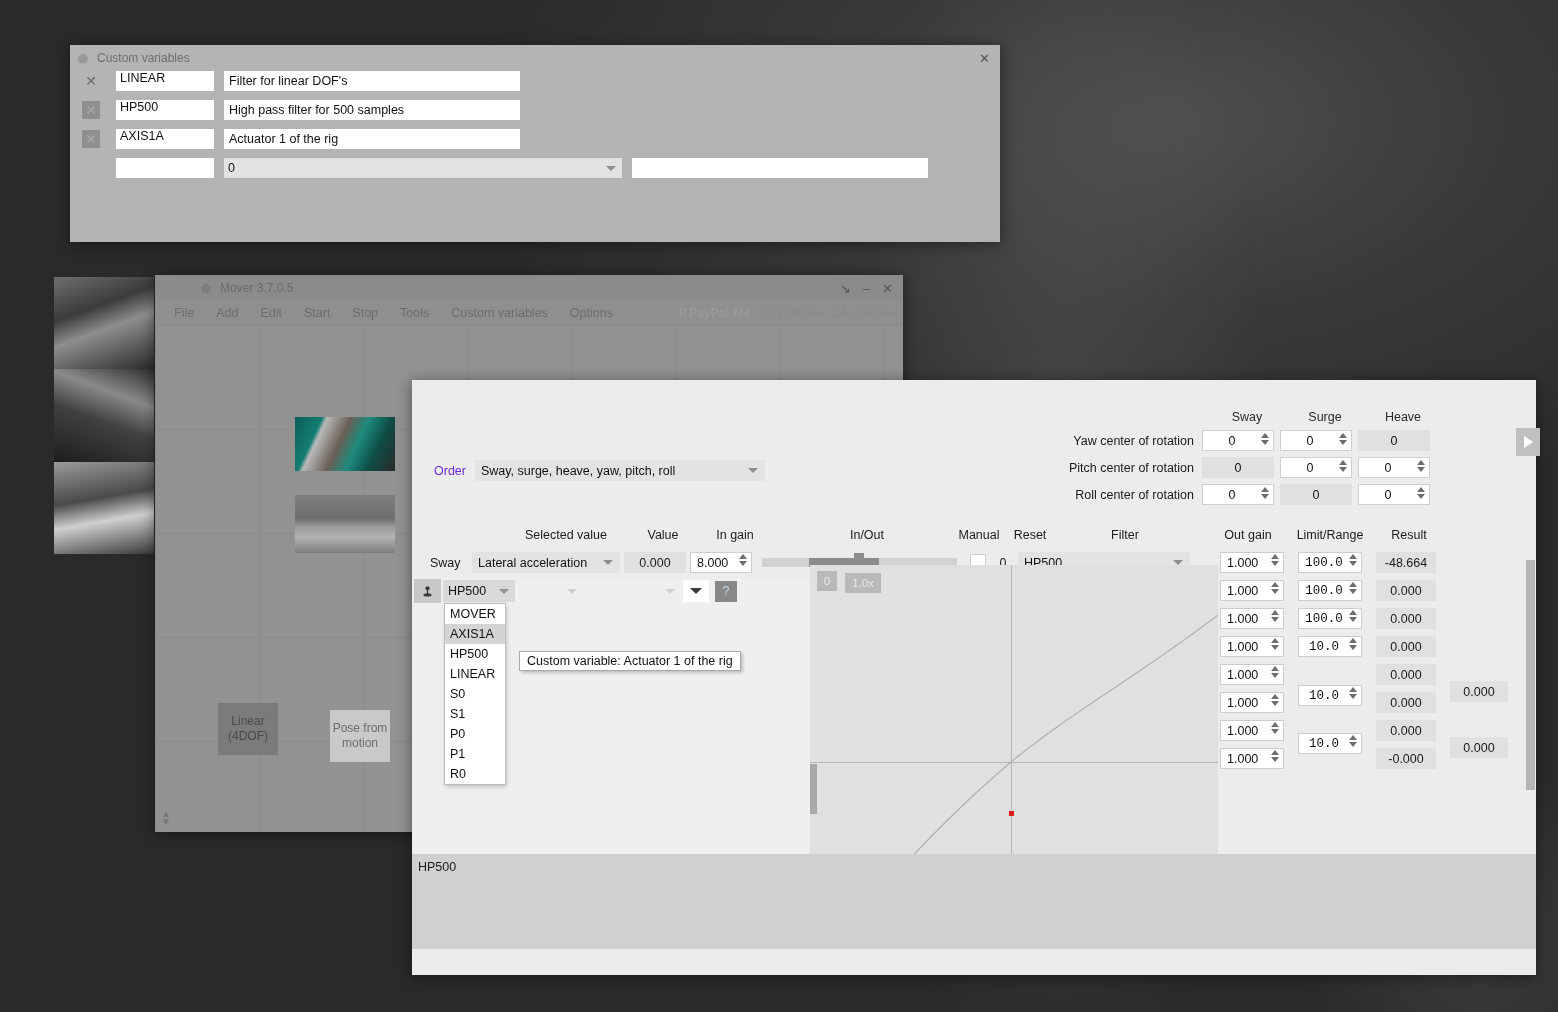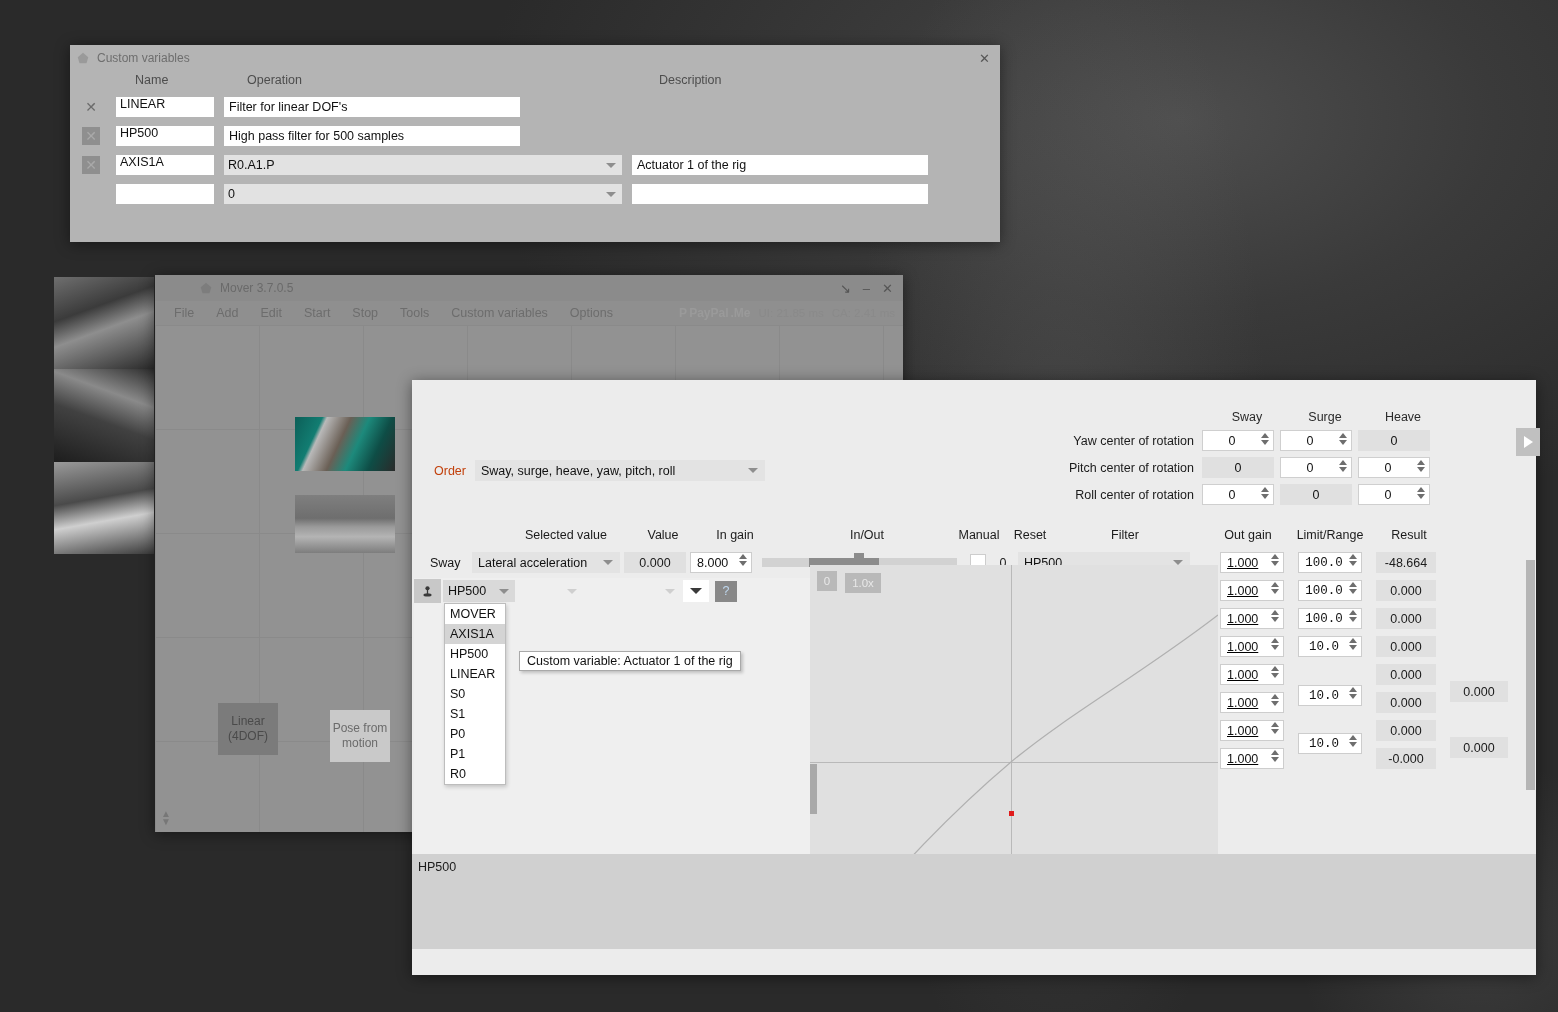--- a/index.html
+++ b/index.html
@@ -125,21 +125,21 @@
   }
   .spin.ro { background:#e0e0e0; border-color:#e0e0e0; justify-content:center; }
   .spin .sv { flex:1; text-align:center; font-size:12.5px; color:#111; padding-right:12px; }
   .spin.ro .sv { padding-right:0; }
   .spin .arrows { position:absolute; right:4px; top:2px; display:flex; flex-direction:column; gap:2px; }
   .arrU { width:0;height:0;border-left:4px solid transparent;border-right:4px solid transparent;border-bottom:5px solid #6e6e6e; }
   .arrD { width:0;height:0;border-left:4px solid transparent;border-right:4px solid transparent;border-top:5px solid #6e6e6e; }
 
   
   .order-row { position:absolute; left:22px; top:80px; display:flex; align-items:center; }
-  .order-row .lbl { font-size:12.5px; color:#c2410c; margin-right:9px; }
+  .order-row .lbl { font-size:12.5px; color:#6d28d9; margin-right:9px; }
   .combo {
     background:#e3e3e3; height:21px; display:flex; align-items:center;
     padding:0 6px; font-size:12.5px; color:#111; position:relative;
   }
   .combo .caret { position:absolute; right:7px; top:8px; }
   #orderCombo { width:290px; }
 
   
   .col-head { position:absolute; top:148px; left:0; width:100%; font-size:12.5px; color:#1b1b1b; }
   .col-head span { position:absolute; text-align:center; white-space:nowrap; }
@@ -237,45 +237,36 @@
   <div class="titlebar">
     <svg class="tico" viewBox="0 0 16 16">
       <polygon points="8,2 14,7 12,14 4,14 2,7" fill="#9a9a9a"></polygon>
     </svg>
     <span>Custom variables</span>
     <div class="tb-right">
       <span class="tb-btn">✕</span>
     </div>
   </div>
   <div class="cv-body">
-    <div class="cv-head">
-      <div class="h-name">Name</div>
-      <div class="h-op">Operation</div>
-      <div class="h-desc">Description</div>
-    </div>
 
     <div class="cv-row">
       <div class="cv-del">✕</div>
       <div class="cv-name">LINEAR</div>
       <div class="cv-desc">Filter for linear DOF's</div>
     </div>
 
     <div class="cv-row">
       <div class="cv-del boxed">✕</div>
       <div class="cv-name">HP500</div>
       <div class="cv-desc">High pass filter for 500 samples</div>
     </div>
 
     <div class="cv-row">
       <div class="cv-del boxed">✕</div>
       <div class="cv-name">AXIS1A</div>
-      <div class="cv-op">
-        <span>R0.A1.P</span>
-        <span class="caret"></span>
-      </div>
       <div class="cv-desc">Actuator 1 of the rig</div>
     </div>
 
     <div class="cv-row">
       <div class="cv-del"></div>
       <div class="cv-name"></div>
       <div class="cv-op">
         <span>0</span>
         <span class="caret"></span>
       </div>
@@ -440,21 +431,21 @@
         <div class="knob"></div>
       </div>
       <div class="chk" style="margin-left:13px"></div>
       <div class="ro-field" style="width:26px;margin-left:4px;background:transparent">0</div>
       <div class="combo" style="width:172px;margin-left:2px">
         <span>HP500</span>
         <span class="caret"></span>
       </div>
     </div>
 
-    <div class="rstack" style="left:808px; top:172px;text-decoration:underline;">
+    <div class="rstack" style="left:808px; top:172px;">
       <div class="rrow">
           <div class="wt-field" style="width:64px">
             <span class="sv">1.000</span>
             <span class="arrows" style="position:absolute;right:4px;top:1px;display:flex;flex-direction:column;gap:2px">
               <i class="arrU"></i>
               <i class="arrD"></i>
             </span>
           </div>
         </div>
       <div class="rrow">

